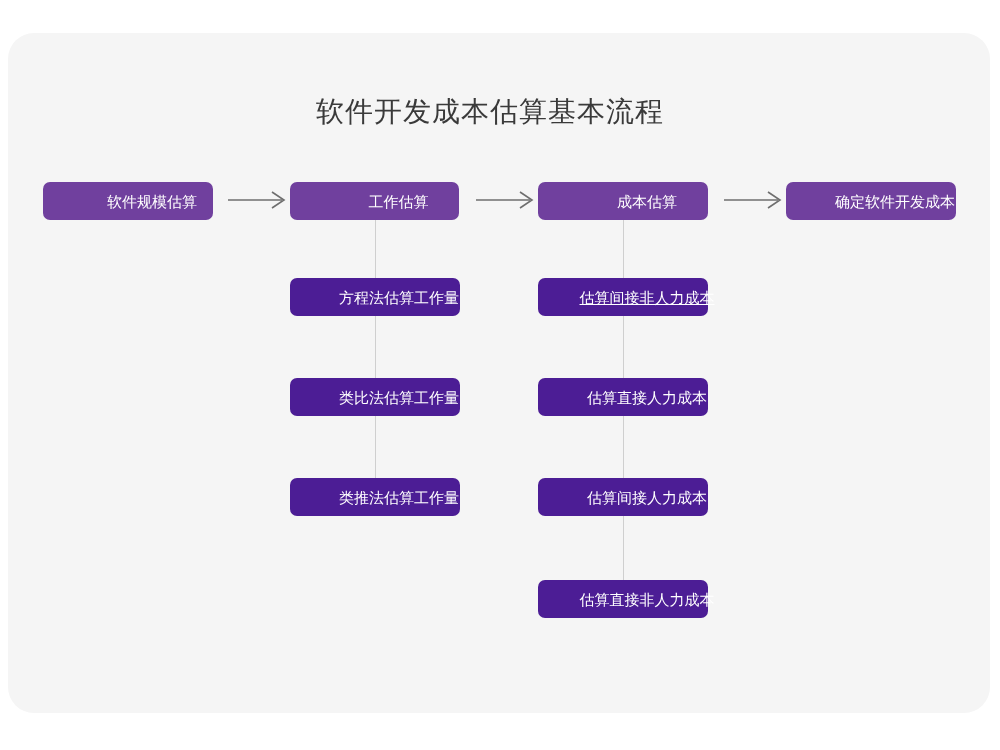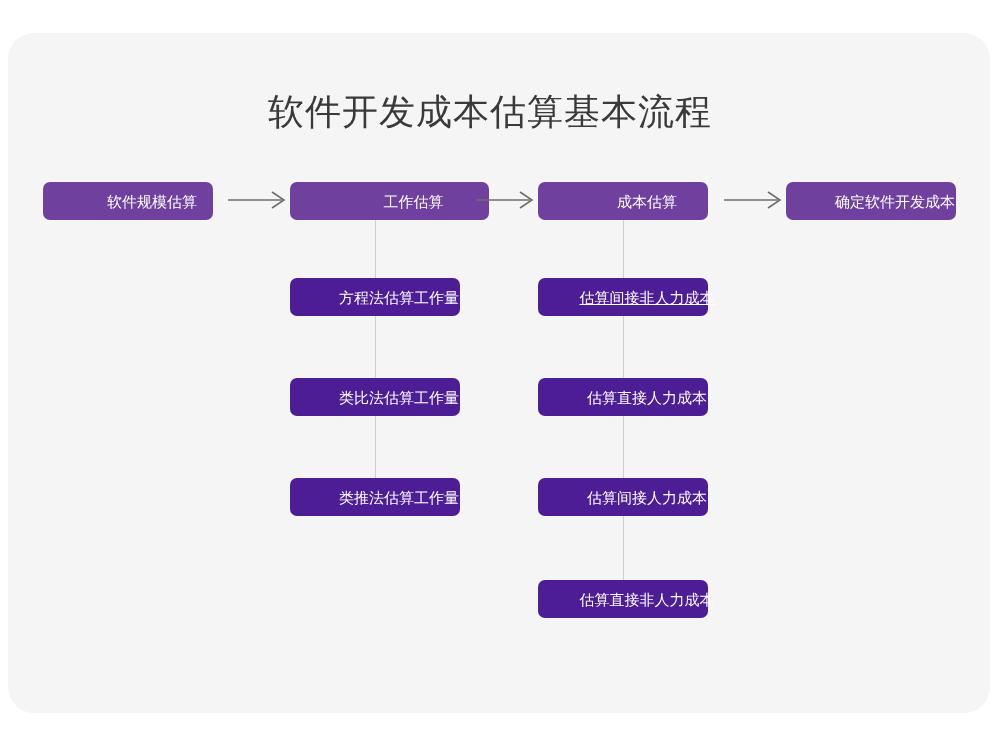--- a/index.html
+++ b/index.html
@@ -32,21 +32,21 @@
     border-radius: 26px;
   }
 
   
   .title {
     position: absolute;
     left: 0;
     top: 92px;
     width: 980px;
     text-align: center;
-    font-size: 36px;
+    font-size: 28px;
     color: #3a3a3a;
     letter-spacing: 1px;
     line-height: 40px;
     white-space: nowrap;
   }
 
   
   .node {
     position: absolute;
     box-sizing: border-box;
@@ -97,21 +97,21 @@
     <span>软件规模估算</span>
   </div>
 
   <div class="arrow" style="left:228px; top:189px; width:62px;">
     <svg width="62" height="22" viewBox="0 0 62 22">
       <line x1="0" y1="11" x2="54" y2="11" stroke="#6e6e6e" stroke-width="1.6"></line>
       <polyline points="44,3 56,11 44,19" fill="none" stroke="#6e6e6e" stroke-width="1.6"></polyline>
     </svg>
   </div>
 
-  <div class="node primary" style="left:290px; top:182px; width:199px;">
+  <div class="node primary" style="left:290px; top:182px; width:169px;">
     <span>工作估算</span>
   </div>
 
   <div class="arrow" style="left:476px; top:189px; width:62px;">
     <svg width="62" height="22" viewBox="0 0 62 22">
       <line x1="0" y1="11" x2="54" y2="11" stroke="#6e6e6e" stroke-width="1.6"></line>
       <polyline points="44,3 56,11 44,19" fill="none" stroke="#6e6e6e" stroke-width="1.6"></polyline>
     </svg>
   </div>
 

